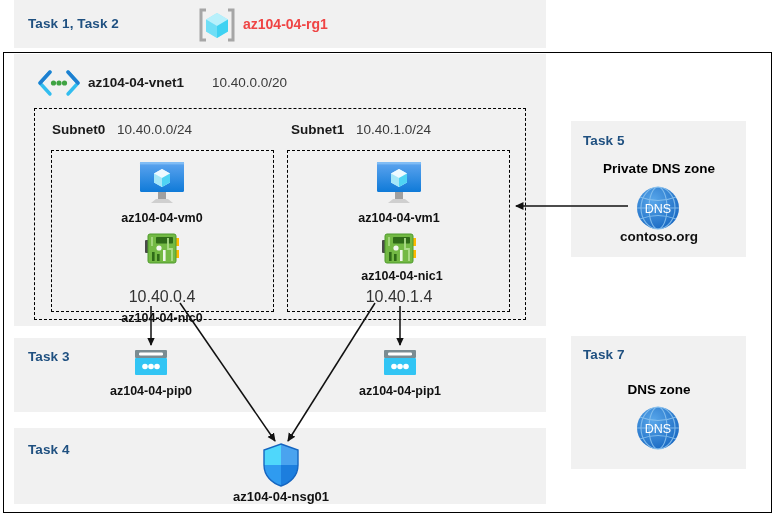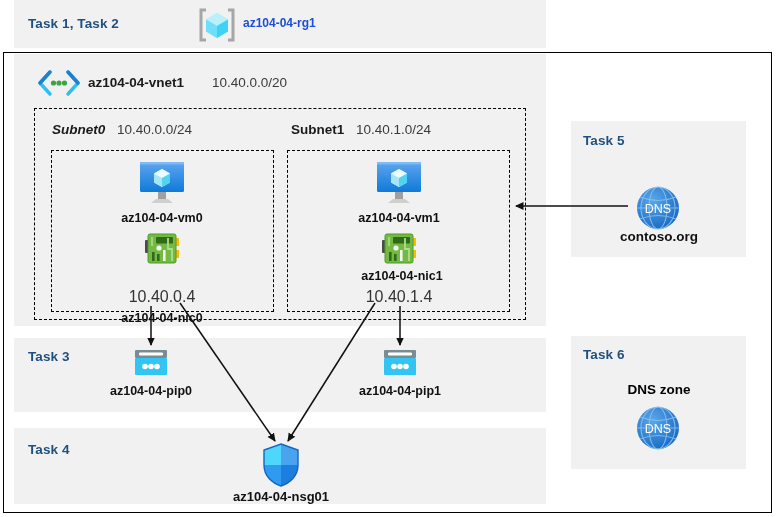--- a/index.html
+++ b/index.html
@@ -40,21 +40,21 @@
   .title-bold{font-weight:bold;font-size:13.5px;color:#1a1a1a;white-space:nowrap;}
   .title-norm{font-weight:normal;font-size:13.5px;color:#3a3a3a;white-space:nowrap;}
   .res-name{
     font-weight:bold;font-size:12.5px;color:#111111;white-space:nowrap;
     text-align:center;
   }
   .res-sub{
     font-weight:normal;font-size:16px;color:#333333;white-space:nowrap;
     text-align:center;
   }
-  .hdr-name{font-weight:bold;font-size:12px;color:#1d4ed8;white-space:nowrap;}
+  .hdr-name{font-weight:bold;font-size:14px;color:#ef4444;white-space:nowrap;}
   .zone-head{font-weight:bold;font-size:13.5px;color:#000000;white-space:nowrap;text-align:center;}
 
   .center-x{transform:translateX(-50%);}
 
   svg{display:block;overflow:visible;}
   .lines{position:absolute;left:0;top:0;width:776px;height:517px;pointer-events:none;}
 </style>
 </head>
 <body>
 
@@ -91,21 +91,21 @@
       <circle cx="22" cy="13" r="2.6" fill="#3fa342"></circle>
       <circle cx="27.5" cy="13" r="2.6" fill="#3fa342"></circle>
     </svg>
   </div>
 
   <div class="abs title-bold" style="left:88px;top:75px;">az104-04-vnet1</div>
   <div class="abs title-norm" style="left:212px;top:75px;">10.40.0.0/20</div>
 
   <div class="abs dashed" style="left:34px;top:108px;width:492px;height:212px;"></div>
 
-  <div class="abs title-bold" style="left:52px;top:122px;font-style:italic;">Subnet0</div>
+  <div class="abs title-bold" style="left:52px;top:122px;">Subnet0</div>
   <div class="abs title-norm" style="left:117px;top:122px;">10.40.0.0/24</div>
 
   <div class="abs dashed-inner" style="left:51px;top:150px;width:223px;height:162px;"></div>
 
   <div class="abs" style="left:136px;top:160px;width:52px;height:46px;">
     <svg width="52" height="46" viewBox="0 0 52 46">
       <defs>
         <linearGradient id="vmg0" x1="0" y1="0" x2="0" y2="1">
           <stop offset="0" stop-color="#5ea5ef"></stop>
             <stop offset="1" stop-color="#0f7ad8"></stop>
@@ -233,20 +233,21 @@
       </g>
       <path d="M20 1 L37 7 L37 22 C37 33 29 40 20 43 C11 40 3 33 3 22 L3 7 Z" fill="none" stroke="#1565c0" stroke-width="1.4"></path>
     </svg>
   </div>
   <div class="abs res-name center-x" style="left:281px;top:489px;font-size:13px;">az104-04-nsg01</div>
 
   <div class="abs panel" style="left:571px;top:121px;width:175px;height:136px;"></div>
 
   <div class="abs task-label" style="left:583px;top:133px;">Task 5</div>
 
+  <div class="abs zone-head center-x" style="left:659px;top:161px;">Private DNS zone</div>
 
   <div class="abs" style="left:634px;top:184px;width:48px;height:48px;">
     <svg width="48" height="48" viewBox="0 0 48 48">
       <defs>
         <radialGradient id="dnsg1" cx="0.38" cy="0.32" r="0.78">
           <stop offset="0" stop-color="#59a7ea"></stop>
             <stop offset="1" stop-color="#1565c0"></stop>
         </radialGradient>
       </defs>
       <circle cx="24" cy="24" r="21" fill="url(#dnsg1)"></circle>
@@ -258,21 +259,21 @@
         <path d="M6 35 Q24 28 42 35"></path>
       </g>
       <text x="24" y="29" text-anchor="middle" font-family="Liberation Sans, sans-serif" font-size="12.5" fill="#ffffff">DNS</text>
     </svg>
   </div>
 
   <div class="abs res-name center-x" style="left:659px;top:229px;font-size:13.5px;">contoso.org</div>
 
   <div class="abs panel" style="left:571px;top:336px;width:175px;height:133px;"></div>
 
-  <div class="abs task-label" style="left:583px;top:347px;">Task 6</div>
+  <div class="abs task-label" style="left:583px;top:347px;">Task 7</div>
 
   <div class="abs zone-head center-x" style="left:659px;top:382px;">DNS zone</div>
 
   <div class="abs" style="left:634px;top:404px;width:48px;height:48px;">
     <svg width="48" height="48" viewBox="0 0 48 48">
       <defs>
         <radialGradient id="dnsg2" cx="0.38" cy="0.32" r="0.78">
           <stop offset="0" stop-color="#59a7ea"></stop>
             <stop offset="1" stop-color="#1565c0"></stop>
         </radialGradient>

